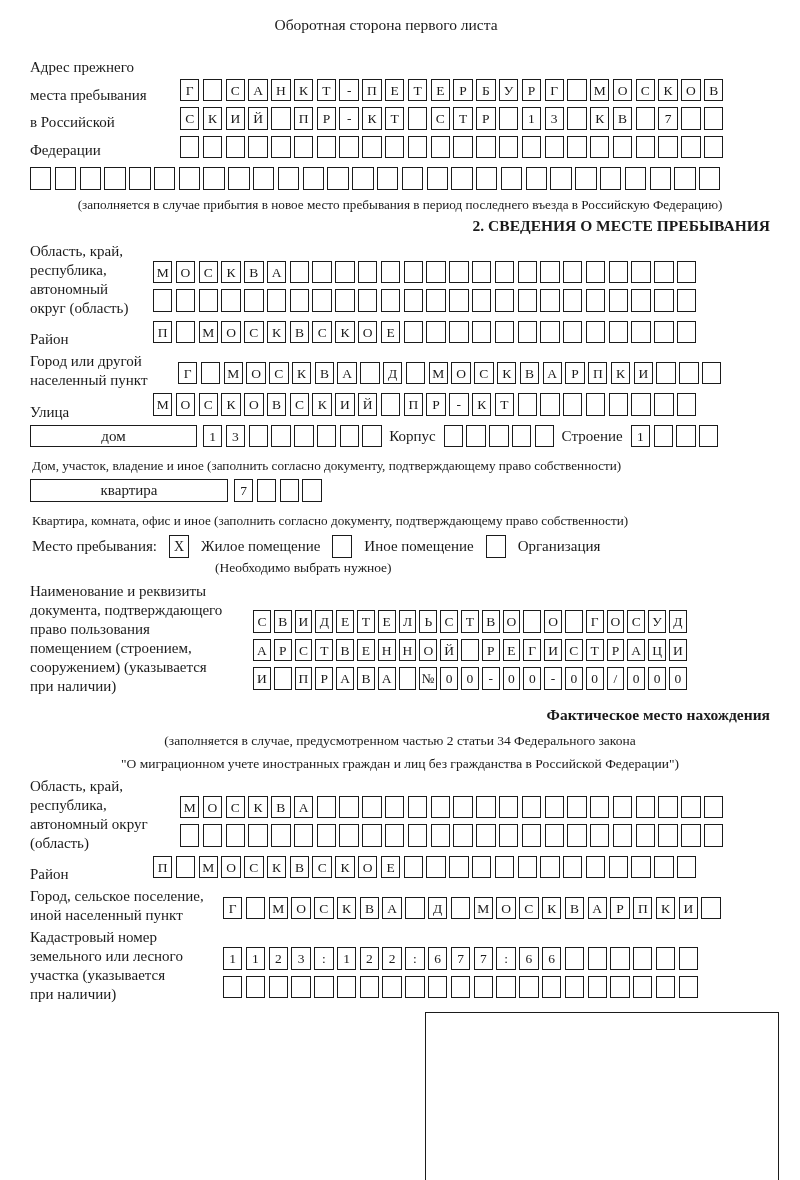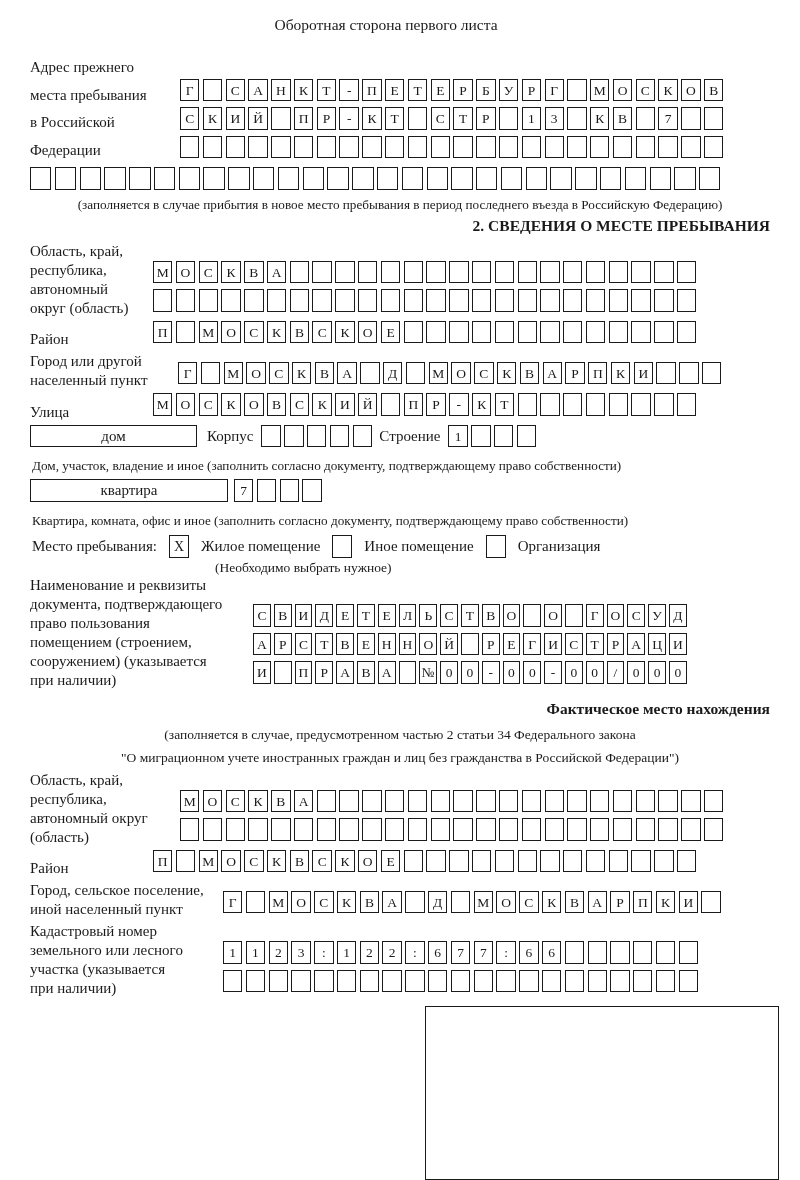--- a/index.html
+++ b/index.html
@@ -44,21 +44,21 @@
   .wb-dom { width:165px; margin-right:6px; }
   .wb-kv { width:196px; margin-right:6px; }
   .inline-lbl { flex:0 0 auto; line-height:23px; padding:0 8px 0 4px; }
 
   .mestorow { display:flex; align-items:center; margin:6px 0 2px 2px; }
   .chk {
     display:inline-block; box-sizing:content-box; width:18px; height:21px;
     border:1.6px solid #1b1b1b; text-align:center; line-height:22px;
     font-size:14px; margin:0 12px; flex:0 0 auto;
   }
-  .mesto-note { margin-left:185px; font-size:13.5px; margin-bottom:0; }
+  .mesto-note { margin-left:185px; font-size:13.5px; margin-bottom:6px; }
 
   .fact-cap { text-align:center; font-size:13.5px; line-height:19px; margin-bottom:4px; }
 
   .bottom { margin-left:365px; width:395px; margin-top:8px; }
   .bigbox { width:352px; height:172px; border:1.8px solid #1b1b1b; margin-left:30px; }
 </style>
 </head>
 <body>
 
 <div class="page">
@@ -109,20 +109,21 @@
     <div class="boxes"><span class="cb">Г</span><span class="cb"></span><span class="cb">М</span><span class="cb">О</span><span class="cb">С</span><span class="cb">К</span><span class="cb">В</span><span class="cb">А</span><span class="cb"></span><span class="cb">Д</span><span class="cb"></span><span class="cb">М</span><span class="cb">О</span><span class="cb">С</span><span class="cb">К</span><span class="cb">В</span><span class="cb">А</span><span class="cb">Р</span><span class="cb">П</span><span class="cb">К</span><span class="cb">И</span><span class="cb"></span><span class="cb"></span><span class="cb"></span></div>
   </div>
 
   <div class="fb">
     <div class="lbl w123">Улица</div>
     <div class="boxes"><span class="cb">М</span><span class="cb">О</span><span class="cb">С</span><span class="cb">К</span><span class="cb">О</span><span class="cb">В</span><span class="cb">С</span><span class="cb">К</span><span class="cb">И</span><span class="cb">Й</span><span class="cb"></span><span class="cb">П</span><span class="cb">Р</span><span class="cb">-</span><span class="cb">К</span><span class="cb">Т</span><span class="cb"></span><span class="cb"></span><span class="cb"></span><span class="cb"></span><span class="cb"></span><span class="cb"></span><span class="cb"></span><span class="cb"></span></div>
   </div>
 
   <div class="domrow">
     <div class="widebox wb-dom">дом</div>
+    <div class="boxes"><span class="cb">1</span><span class="cb">3</span><span class="cb"></span><span class="cb"></span><span class="cb"></span><span class="cb"></span><span class="cb"></span><span class="cb"></span></div>
     <div class="inline-lbl">Корпус</div>
     <div class="boxes"><span class="cb"></span><span class="cb"></span><span class="cb"></span><span class="cb"></span><span class="cb"></span></div>
     <div class="inline-lbl">Строение</div>
     <div class="boxes"><span class="cb">1</span><span class="cb"></span><span class="cb"></span><span class="cb"></span></div>
   </div>
   <div class="caption left">Дом, участок, владение и иное (заполнить согласно документу, подтверждающему право собственности)</div>
 
   <div class="kvrow">
     <div class="widebox wb-kv">квартира</div>
     <div class="boxes"><span class="cb">7</span><span class="cb"></span><span class="cb"></span><span class="cb"></span></div>

